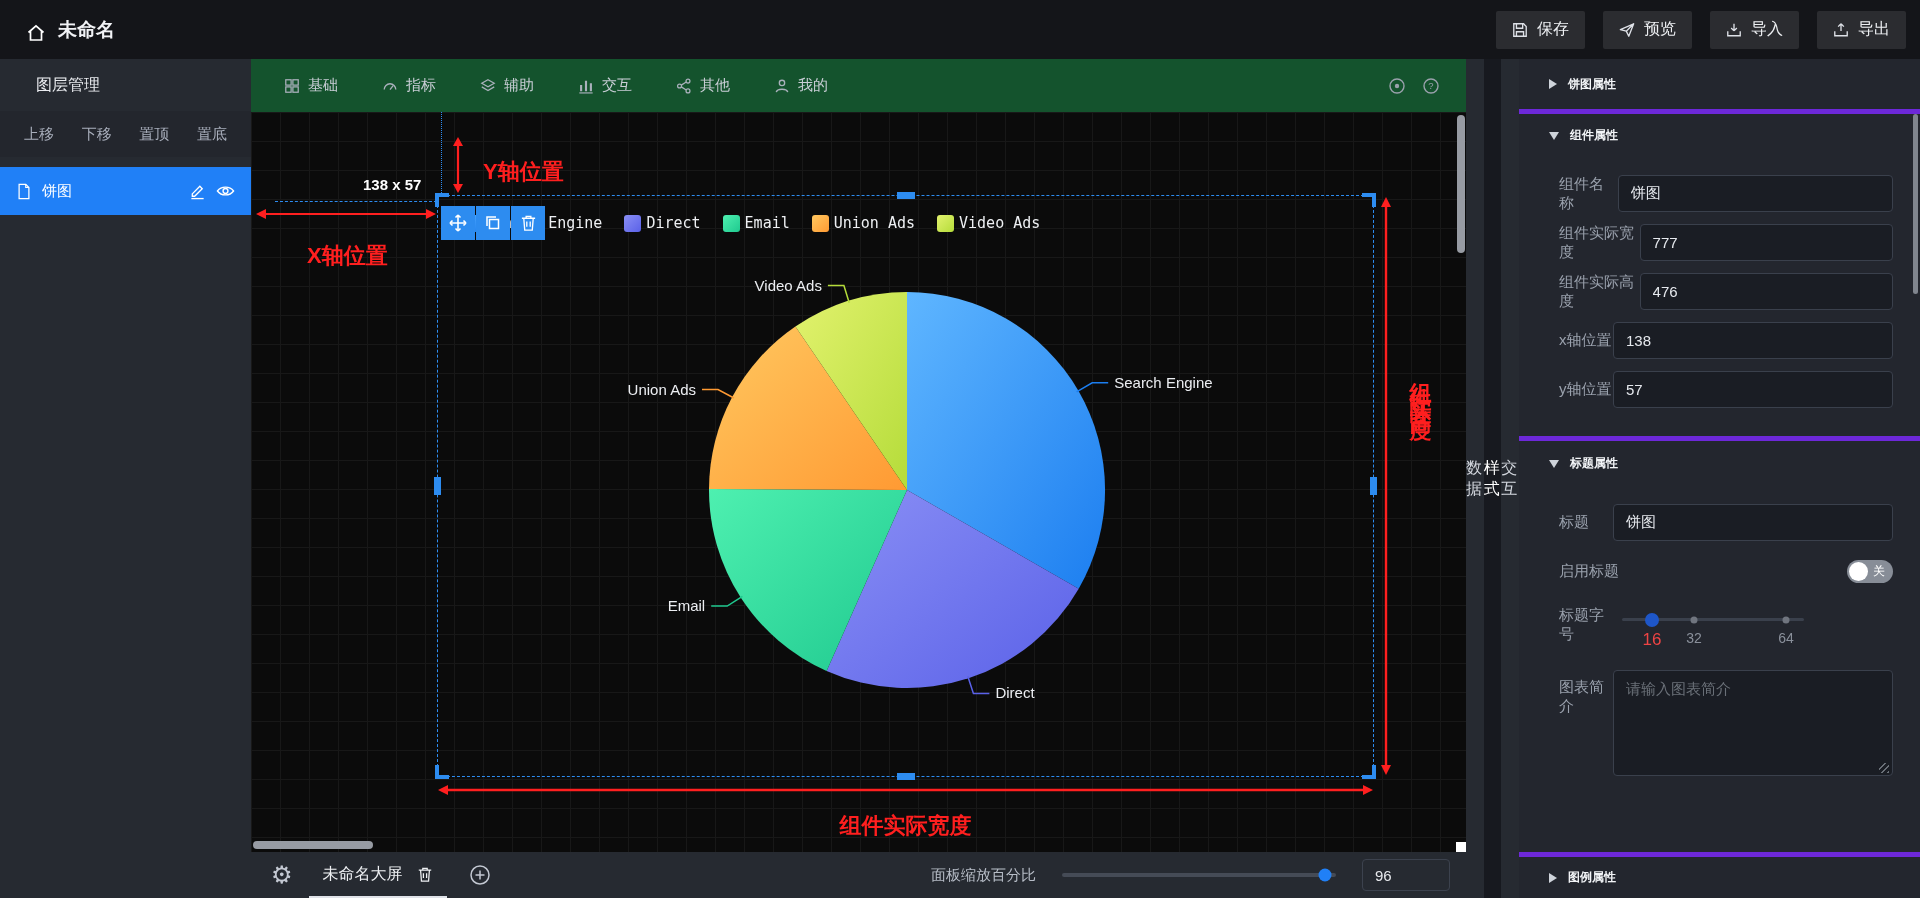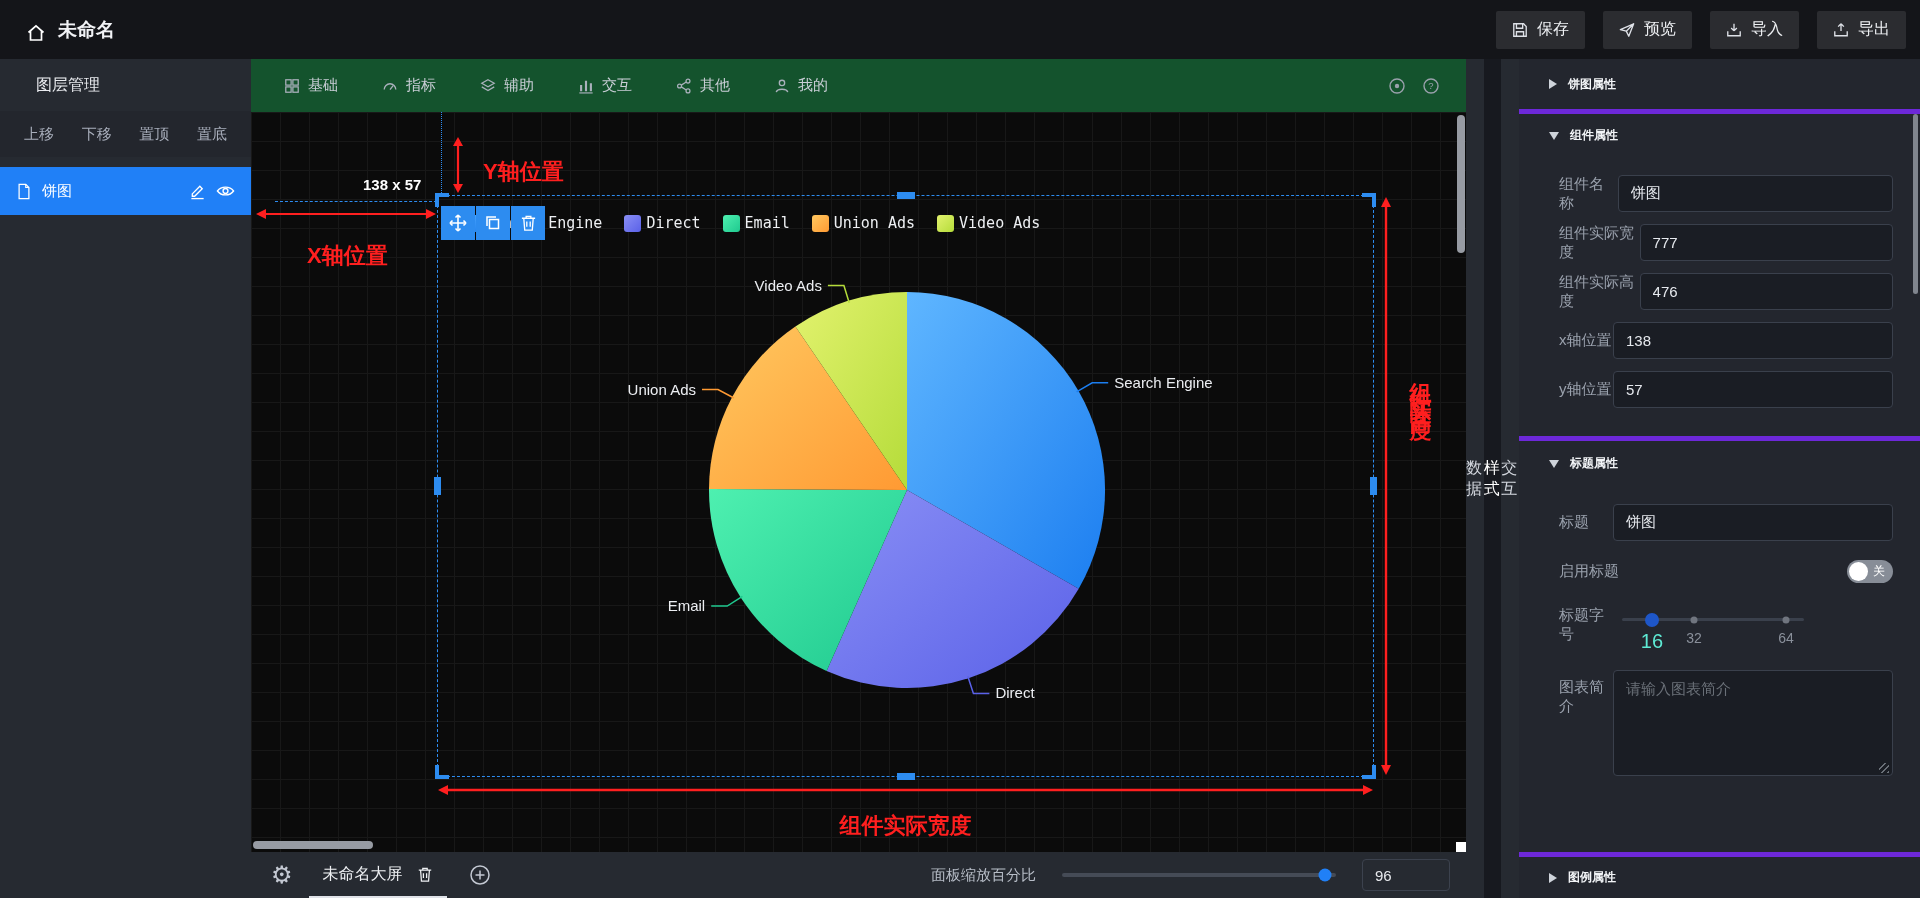--- a/index.html
+++ b/index.html
@@ -117,21 +117,21 @@
   .toggle{width:46px;height:23px;border-radius:12px;background:#878d97;position:relative;display:flex;
     align-items:center;justify-content:flex-end;padding-right:8px;color:#fff;font-size:12px;cursor:pointer}
   .knob{position:absolute;left:2px;top:2px;width:19px;height:19px;border-radius:50%;background:#fff}
   
   .fs-row{height:60px;display:flex;align-items:flex-start;justify-content:space-between;padding:10px 27px 0 40px}
   .fs-wrap{width:280px;position:relative;height:48px}
   .fs-track{position:absolute;left:4px;top:12px;width:182px;height:3px;background:#3a404c;border-radius:2px}
   .fs-dot{position:absolute;top:50%;transform:translate(-50%,-50%);width:7px;height:7px;border-radius:50%;background:#70757f;cursor:pointer}
   .fs-dot.active{width:14px;height:14px;background:#1e56c8}
   .fs-lab{position:absolute;top:24px;transform:translateX(-50%);font-size:14px;color:#8a909b}
-  .fs-lab.on{color:#5eead4;font-size:20px}
+  .fs-lab.on{color:#ef4444;font-size:17px}
   
   .desc-row{display:flex;align-items:flex-start;justify-content:space-between;padding:14px 27px 0 40px}
   .desc-row .f-label{margin-top:8px}
   .ta-wrap{position:relative;width:280px}
   .f-textarea{width:280px;height:106px;background:#1a1d24;border:1px solid #3a404c;border-radius:4px;
     color:#e6e9ee;font-size:15px;padding:9px 12px;resize:none;font-family:inherit}
   .f-textarea::placeholder{color:#6a7078}
   .ta-corner{position:absolute;right:4px;bottom:7px;width:10px;height:10px;
     background:repeating-linear-gradient(315deg,#6a7078 0 1.5px,transparent 1.5px 4.5px)}
   .legend-head{margin-top:auto;flex-basis:46px}

